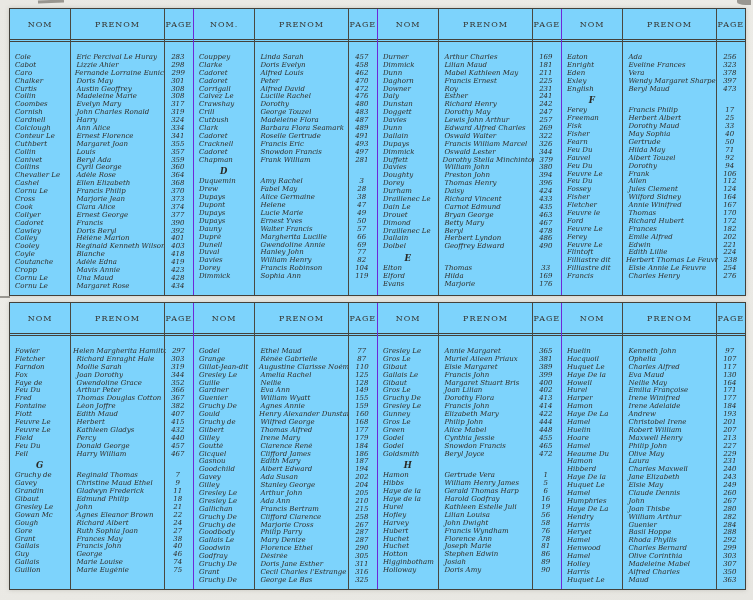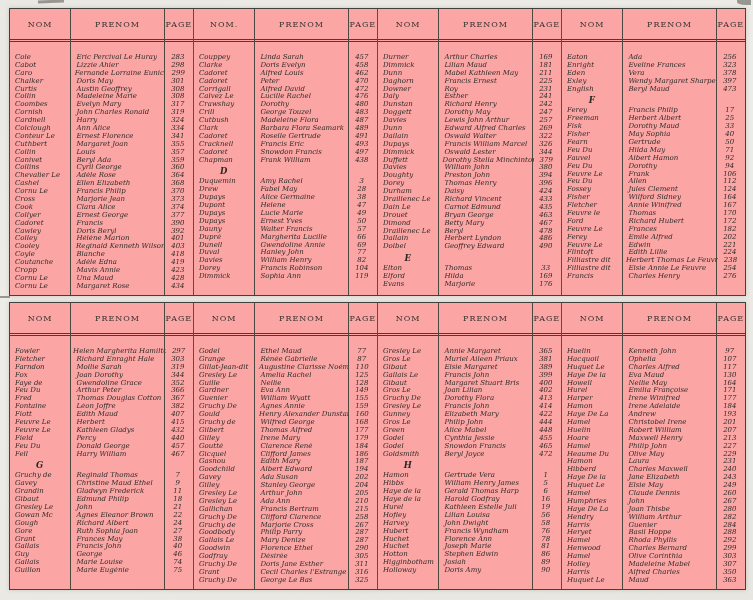--- a/index.html
+++ b/index.html
@@ -6,21 +6,21 @@
   body{
     width:753px;height:600px;overflow:hidden;position:relative;
     background:linear-gradient(160deg,#e9e8e3 0%,#edece7 40%,#e7e6e1 100%);
     font-family:"DejaVu Serif","Liberation Serif",serif;
     color:#2e2c28;
     -webkit-font-smoothing:antialiased;
   }
   .panel{
     position:absolute;left:9px;width:735px;height:286px;
     border:1px solid #43413b;
-    background:#fca5a5;
+    background:#7dd3fc;
     display:flex;
     box-shadow:0 0 4px rgba(90,88,80,.25);
     justify-content:space-between;
   }
   #panel-top{top:8px;}
   #panel-bottom{top:302px;}
   .group{flex:1 1 0;position:relative;display:flex;flex-direction:column;border-left:1px solid #6d28d9;min-width:0;}
   .group:first-child{border-left:none;}
   .vr{position:absolute;top:0;bottom:0;width:1px;background:#4a483f;}
   .vr1{left:33%;}
@@ -285,21 +285,21 @@
           <span class="c-page">493</span>
         </div>
         <div class="row">
           <span class="c-nom">Cadoret</span>
           <span class="c-prenom">Snowdon Francis</span>
           <span class="c-page">497</span>
         </div>
         <div class="row">
           <span class="c-nom">Chapman</span>
           <span class="c-prenom">Frank William</span>
-          <span class="c-page">438</span>
+          <span class="c-page">281</span>
         </div>
         <div class="row section">
           <span class="c-nom sec-letter">D</span>
           <span class="c-prenom"></span>
           <span class="c-page"></span>
         </div>
         <div class="row">
           <span class="c-nom">Duquemin</span>
           <span class="c-prenom">Amy Rachel</span>
           <span class="c-page">3</span>
@@ -586,21 +586,21 @@
           <span class="c-prenom">Gertrude</span>
           <span class="c-page">50</span>
         </div>
         <div class="row">
           <span class="c-nom">Feu Du</span>
           <span class="c-prenom">Hilda May</span>
           <span class="c-page">71</span>
         </div>
         <div class="row">
           <span class="c-nom">Fauvel</span>
-          <span class="c-prenom">Albert Hamon</span>
+          <span class="c-prenom">Albert Touzel</span>
           <span class="c-page">92</span>
         </div>
         <div class="row">
           <span class="c-nom">Feu Du</span>
           <span class="c-prenom">Dorothy</span>
           <span class="c-page">94</span>
         </div>
         <div class="row">
           <span class="c-nom">Feuvre Le</span>
           <span class="c-prenom">Frank</span>

